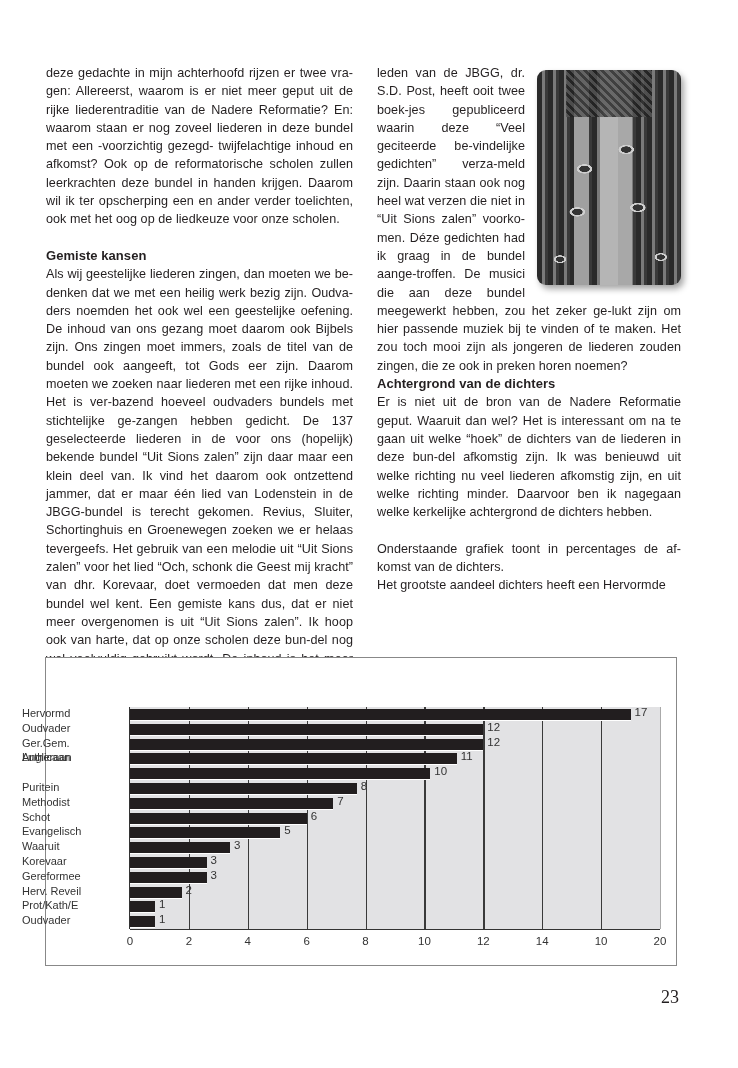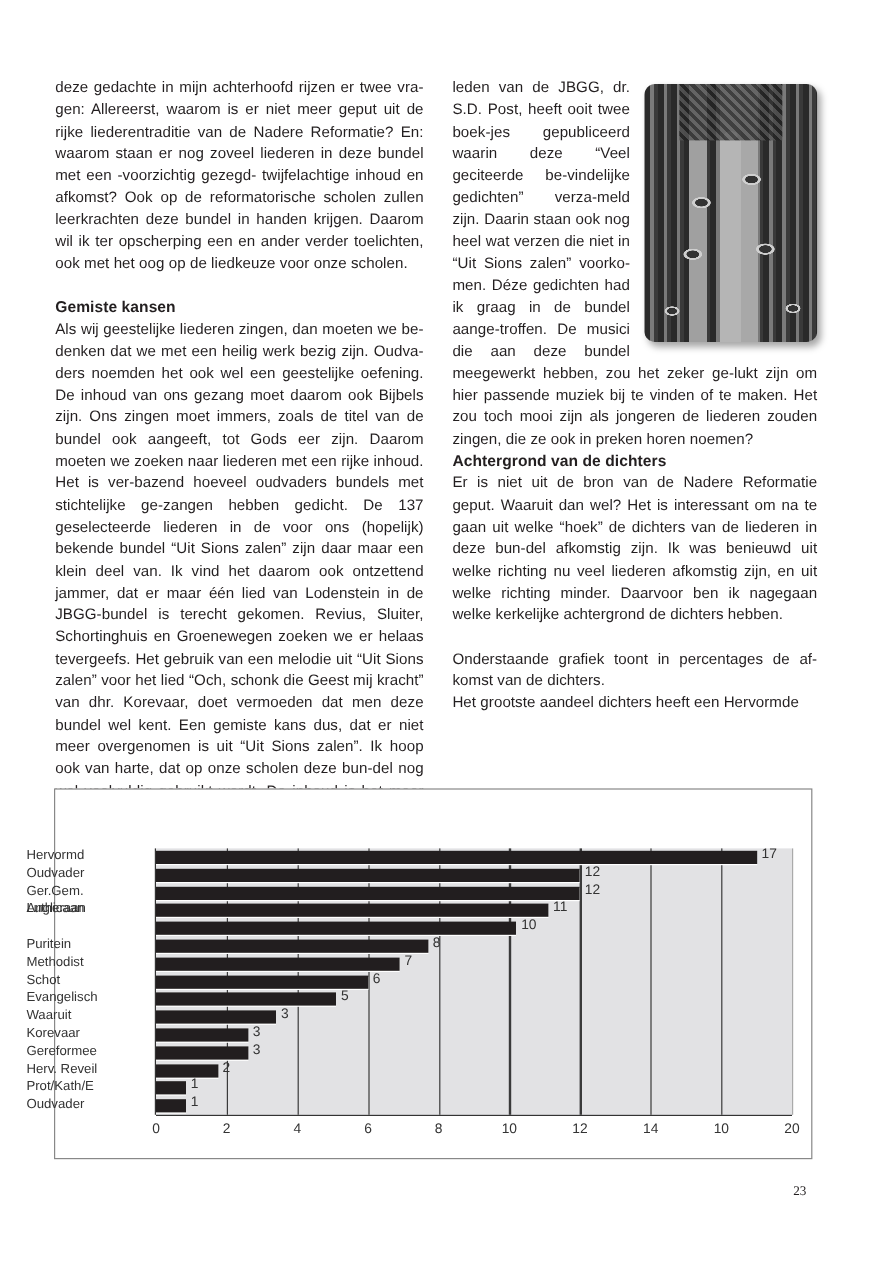--- a/index.html
+++ b/index.html
@@ -63,21 +63,21 @@
   .axis-x { position: absolute; left: 0; right: 0; bottom: -1px; height: 1.2px; background: #333; }
   .bar-row { position: absolute; left: 0; height: 11px; }
   .bar { position: absolute; left: 0; top: 0; height: 11px; background: #221e1f; box-shadow: 0 1px 0 #fff; }
   .bar-val { position: absolute; top: -3px; font-size: 11.5px; color: #333; }
   .cat-label {
     position: absolute; right: 552px; width: 100px; text-align: left; font-size: 11px;
     color: #333; white-space: nowrap;
   }
   .tick-label { position: absolute; top: 277px; font-size: 11.5px; color: #333; width: 30px; text-align: center; }
   .page-num {
-    position: absolute; left: 661px; top: 987px; font-size: 11px;
+    position: absolute; left: 661px; top: 987px; font-size: 18px;
     font-family: "Liberation Serif", serif; color: #231f20;
   }
 </style>
 </head>
 <body>
 
 <div class="col col-left">
   <p>deze gedachte in mijn achterhoofd rijzen er twee vra-gen: Allereerst, waarom is er niet meer geput uit de rijke liederentraditie van de Nadere Reformatie? En: waarom staan er nog zoveel liederen in deze bundel met een -voorzichtig gezegd- twijfelachtige inhoud en afkomst? Ook op de reformatorische scholen zullen leerkrachten deze bundel in handen krijgen. Daarom wil ik ter opscherping een en ander verder toelichten, ook met het oog op de liedkeuze voor onze scholen.</p>
   <div class="gap"></div>
   <h3>Gemiste kansen</h3>

